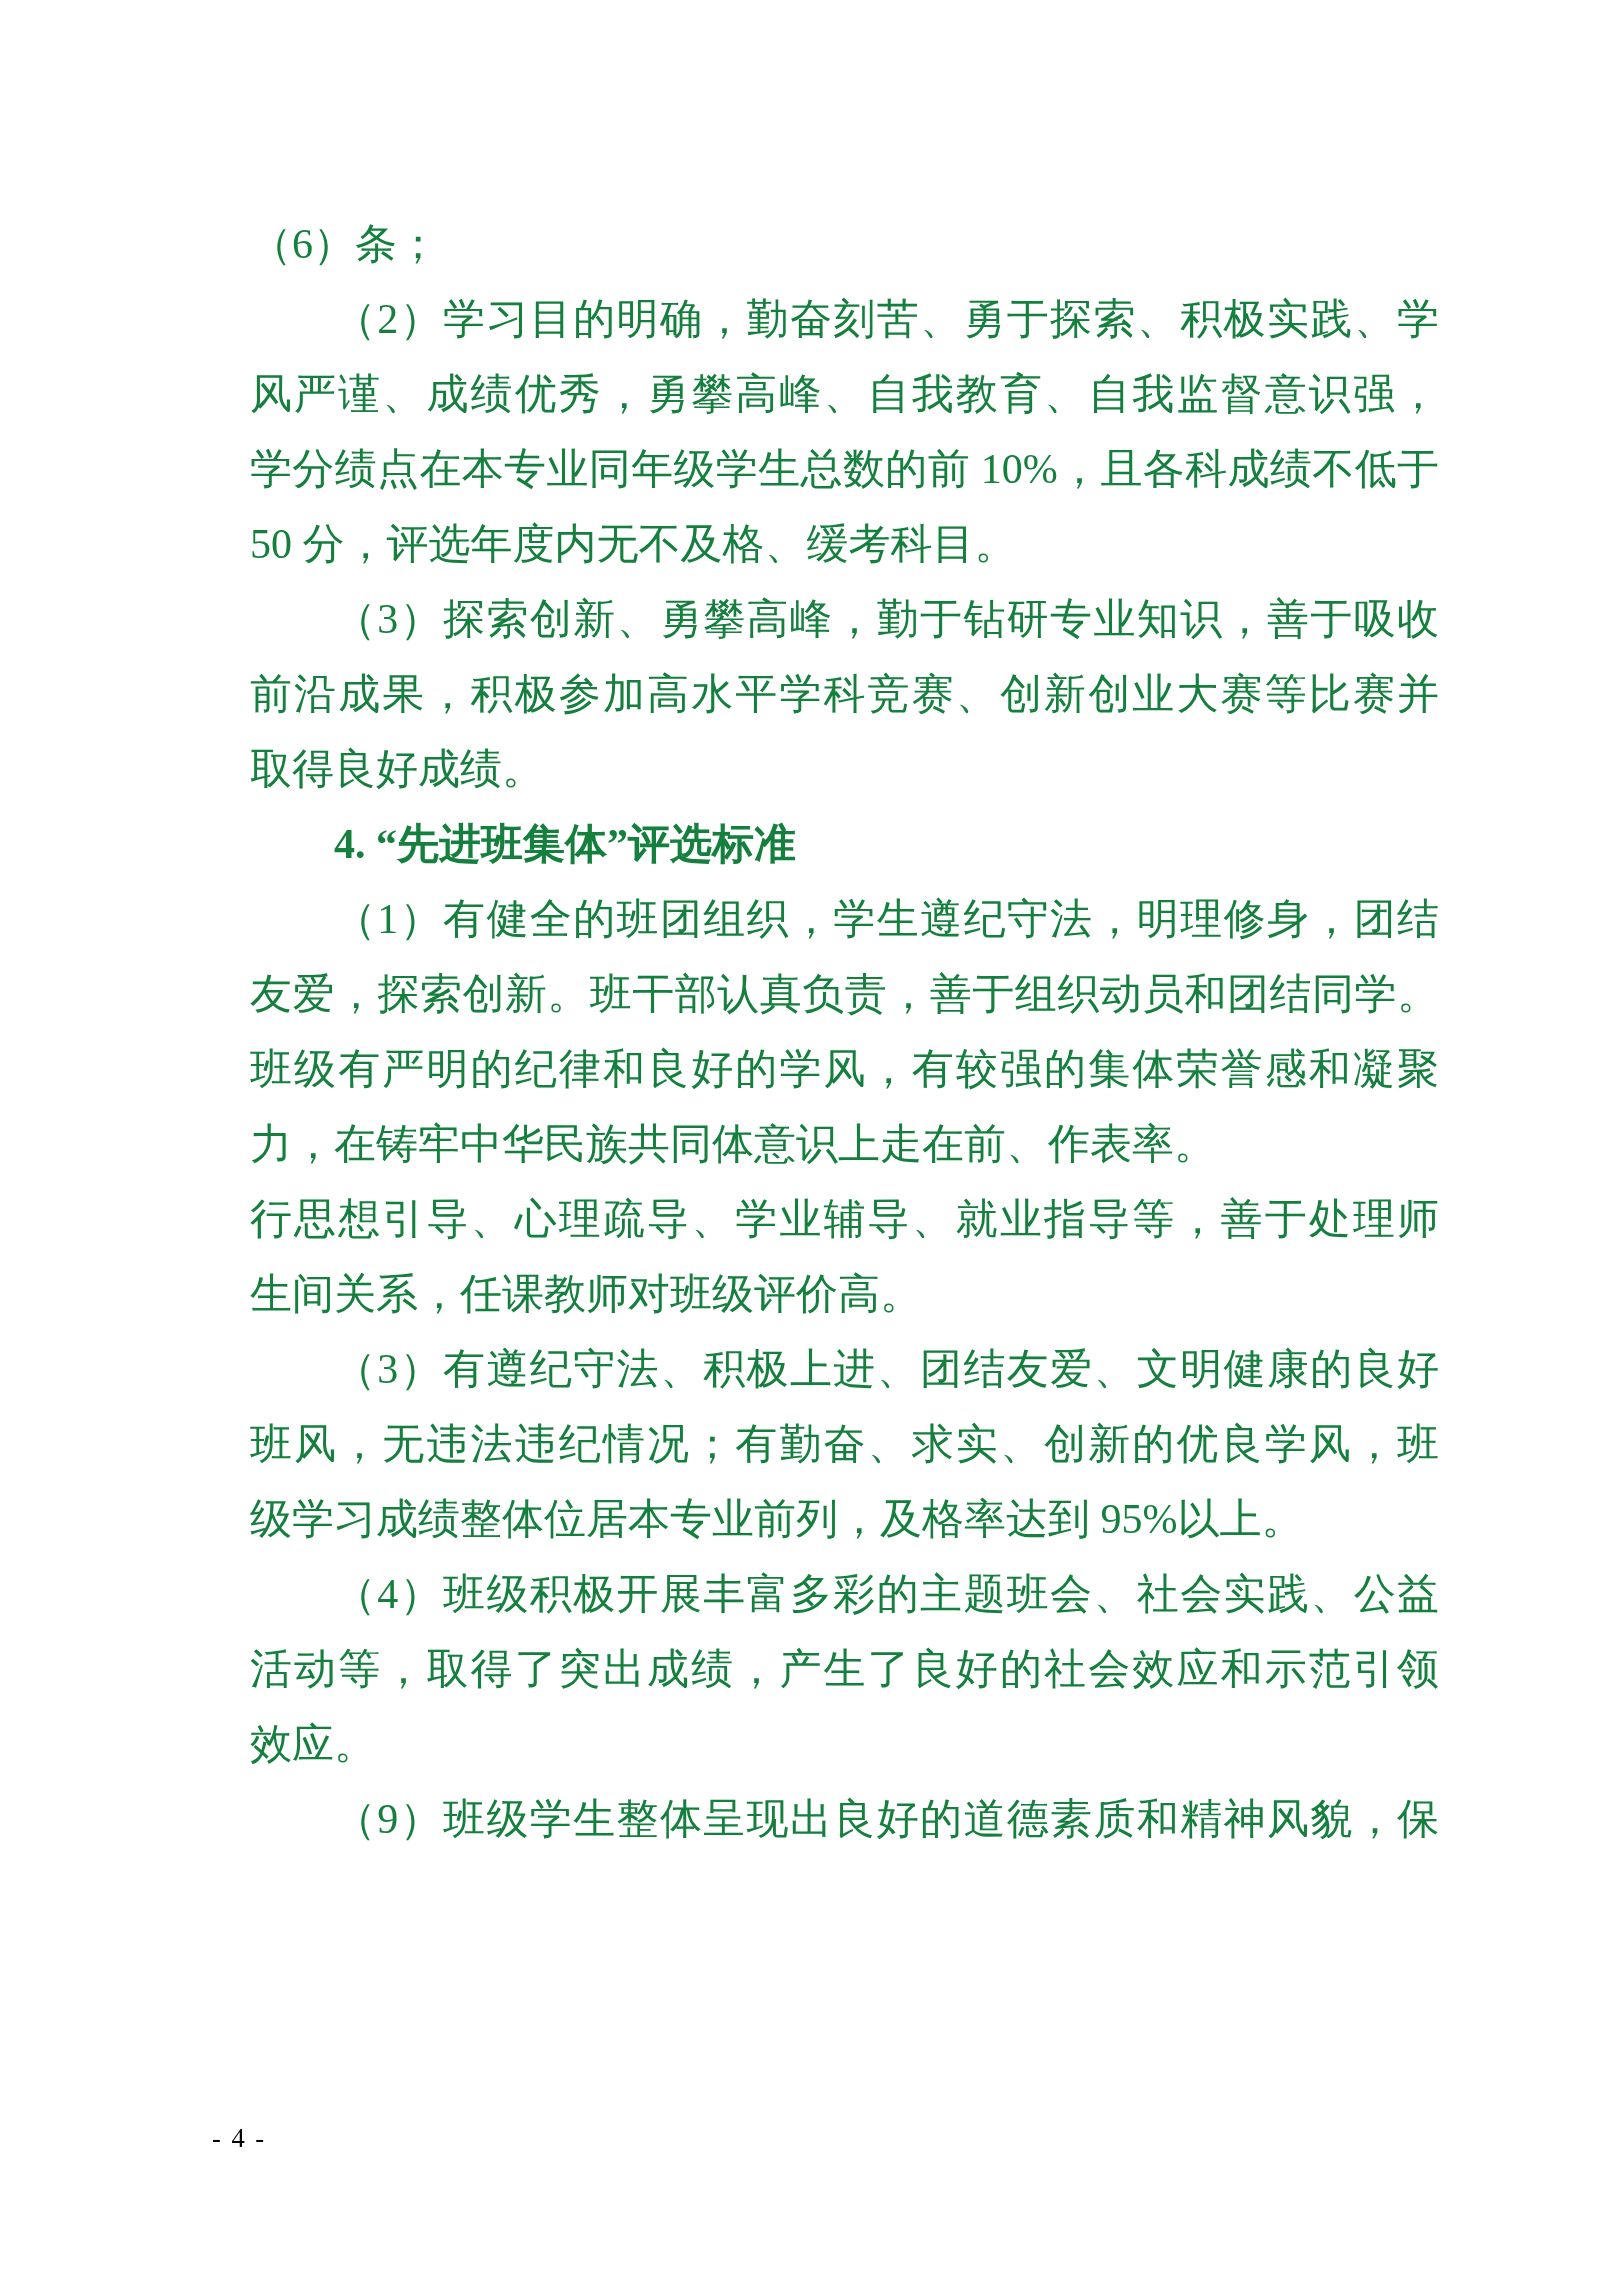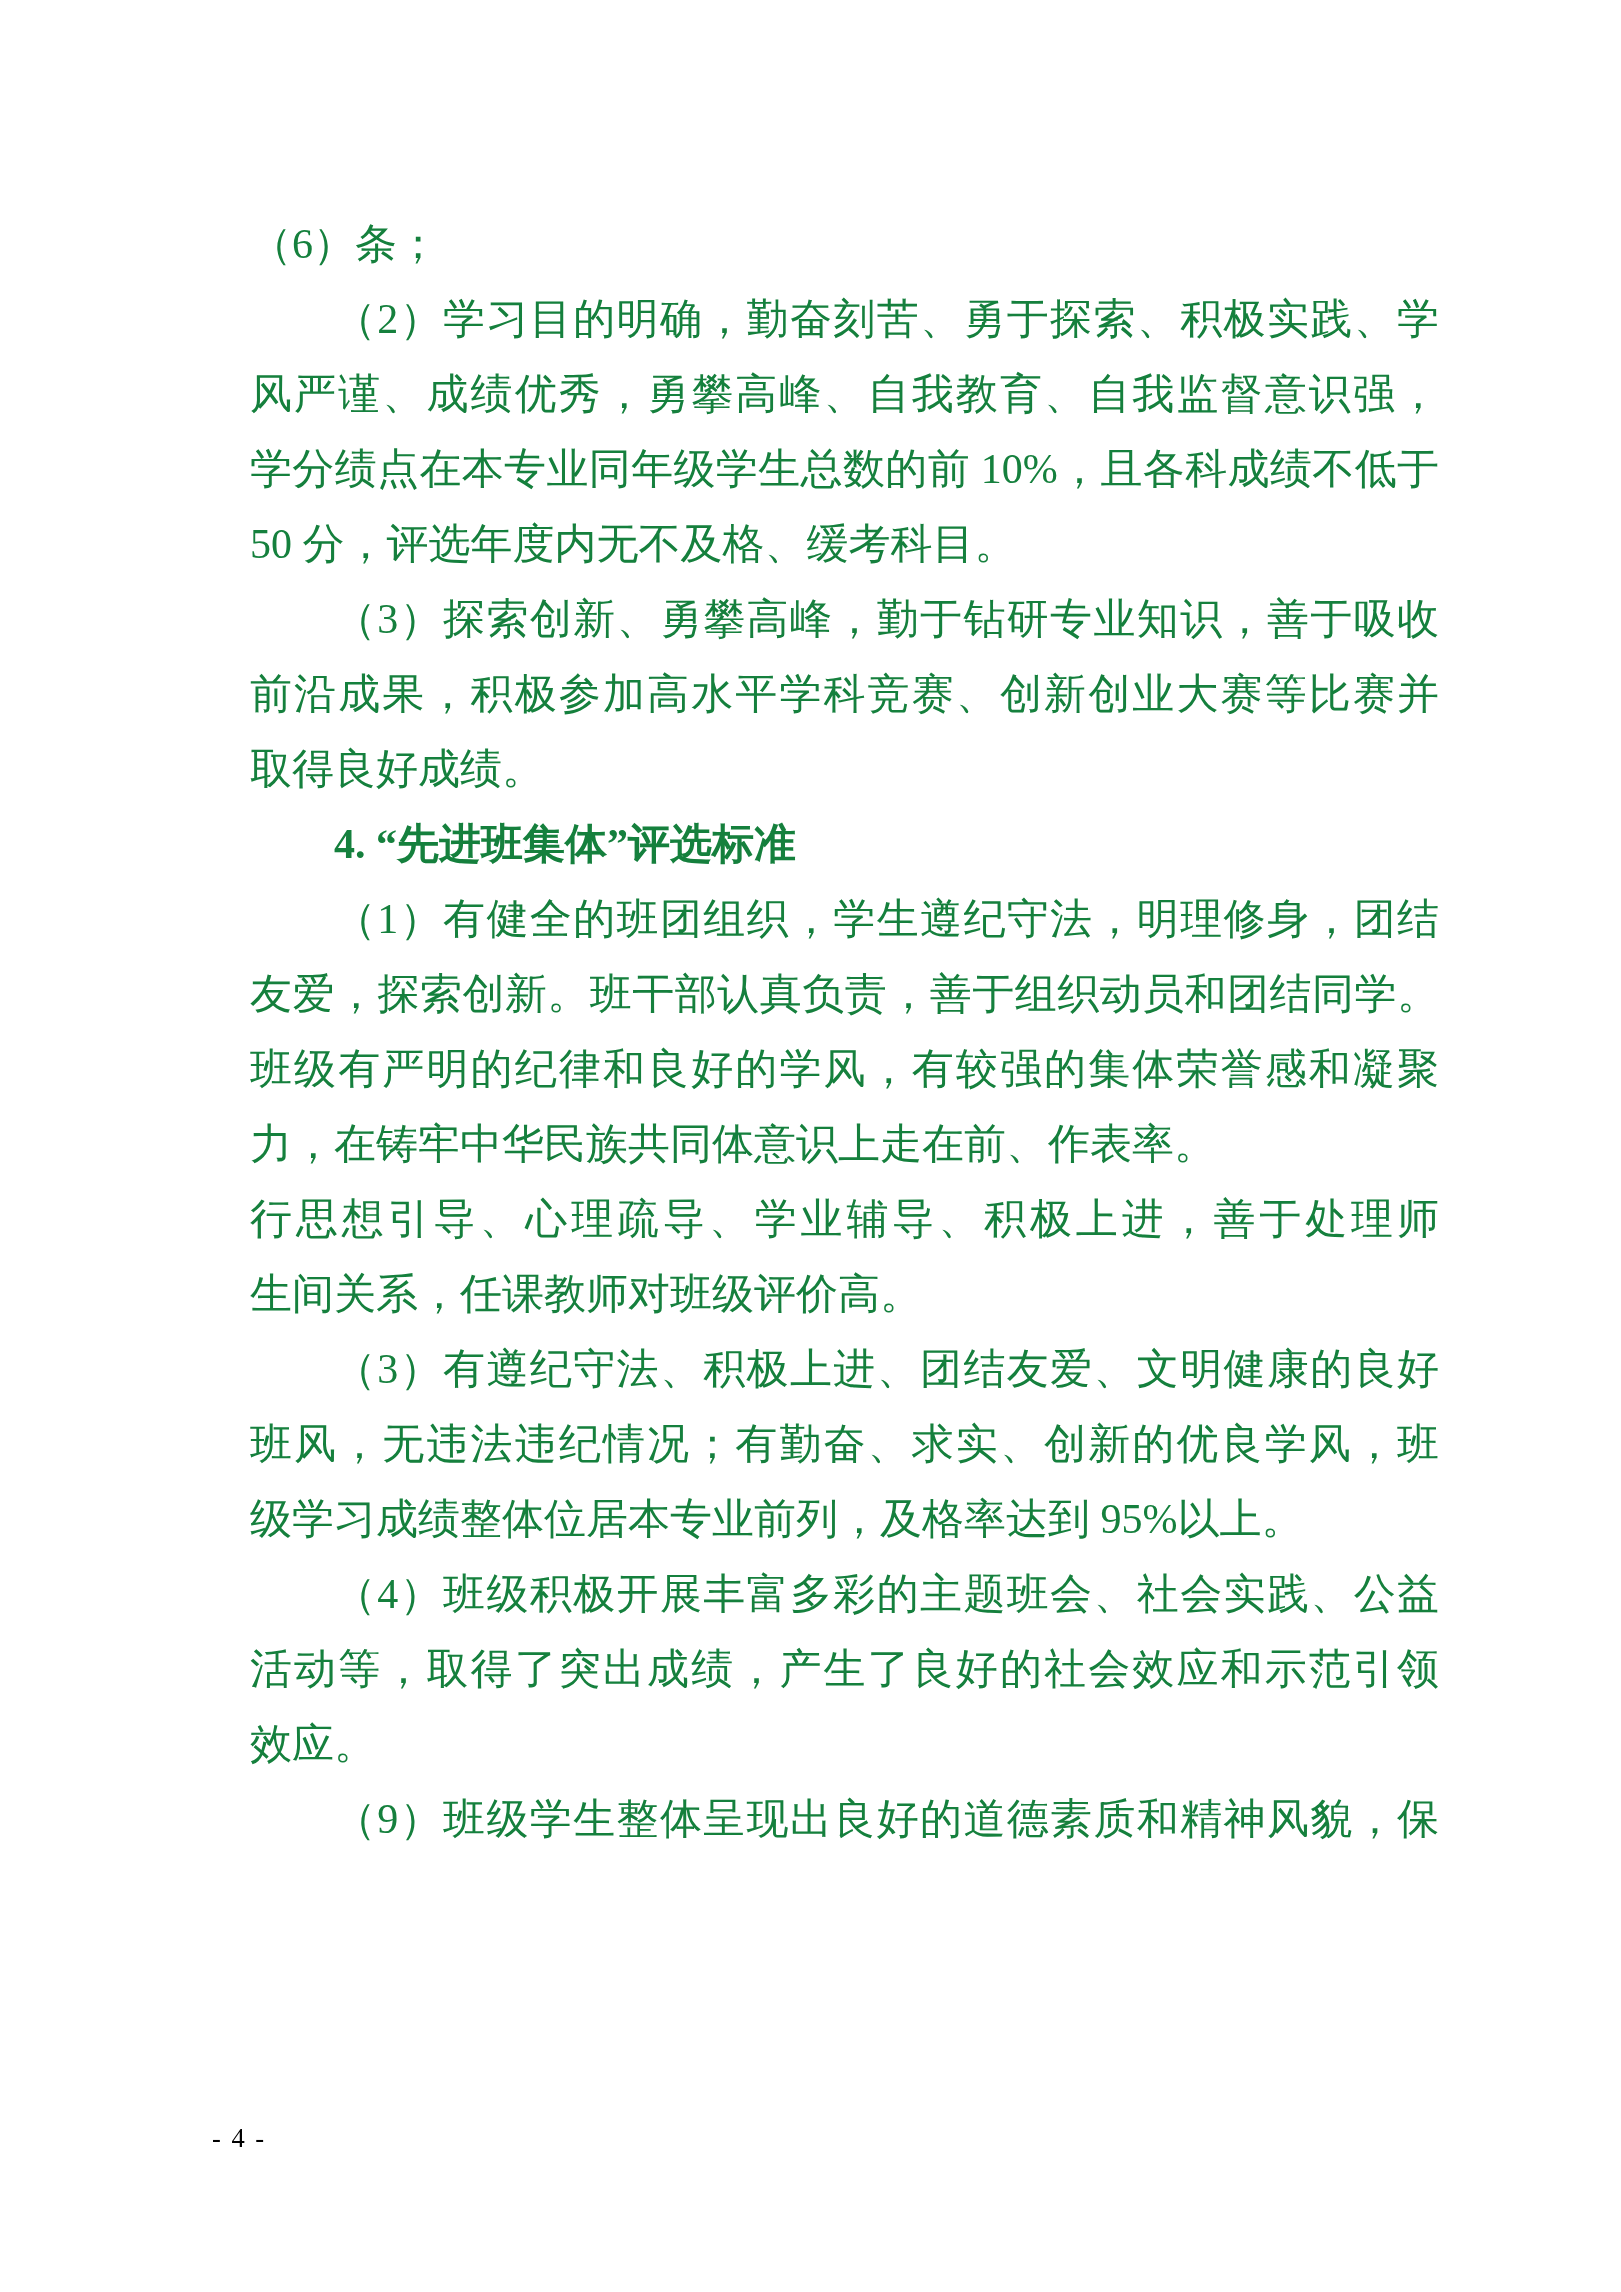--- a/index.html
+++ b/index.html
@@ -68,21 +68,21 @@
       <div class="line">学分绩点在本专业同年级学生总数的前 10%，且各科成绩不低于</div>
       <div class="line last">50 分，评选年度内无不及格、缓考科目。</div>
       <div class="line indent">（3）探索创新、勇攀高峰，勤于钻研专业知识，善于吸收</div>
       <div class="line">前沿成果，积极参加高水平学科竞赛、创新创业大赛等比赛并</div>
       <div class="line last">取得良好成绩。</div>
       <div class="line indent last bold">4. “先进班集体”评选标准</div>
       <div class="line indent">（1）有健全的班团组织，学生遵纪守法，明理修身，团结</div>
       <div class="line">友爱，探索创新。班干部认真负责，善于组织动员和团结同学。</div>
       <div class="line">班级有严明的纪律和良好的学风，有较强的集体荣誉感和凝聚</div>
       <div class="line last">力，在铸牢中华民族共同体意识上走在前、作表率。</div>
-      <div class="line">行思想引导、心理疏导、学业辅导、积极上进，善于处理师</div>
+      <div class="line">行思想引导、心理疏导、学业辅导、就业指导等，善于处理师</div>
       <div class="line last">生间关系，任课教师对班级评价高。</div>
       <div class="line indent">（3）有遵纪守法、积极上进、团结友爱、文明健康的良好</div>
       <div class="line">班风，无违法违纪情况；有勤奋、求实、创新的优良学风，班</div>
       <div class="line last">级学习成绩整体位居本专业前列，及格率达到 95%以上。</div>
       <div class="line indent">（4）班级积极开展丰富多彩的主题班会、社会实践、公益</div>
       <div class="line">活动等，取得了突出成绩，产生了良好的社会效应和示范引领</div>
       <div class="line last">效应。</div>
       <div class="line indent">（9）班级学生整体呈现出良好的道德素质和精神风貌，保</div>
     </div>
 

